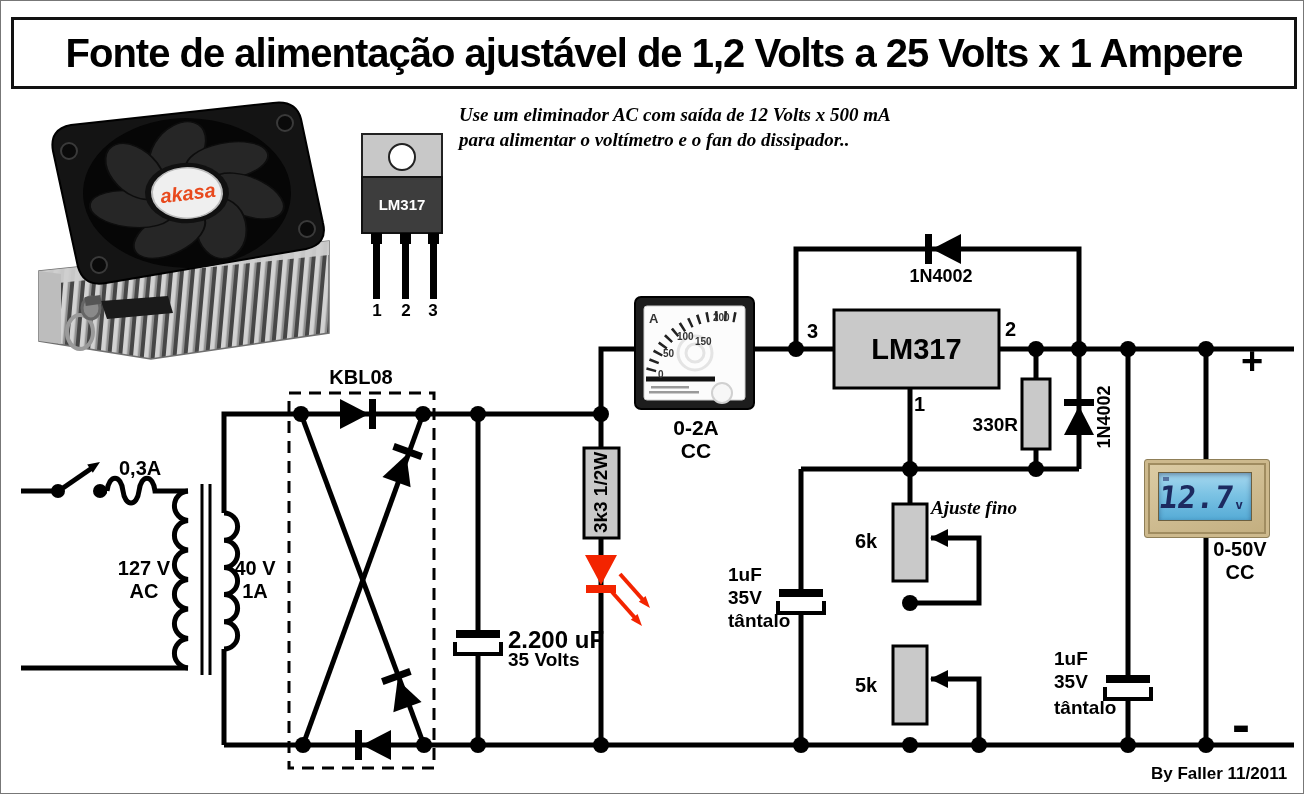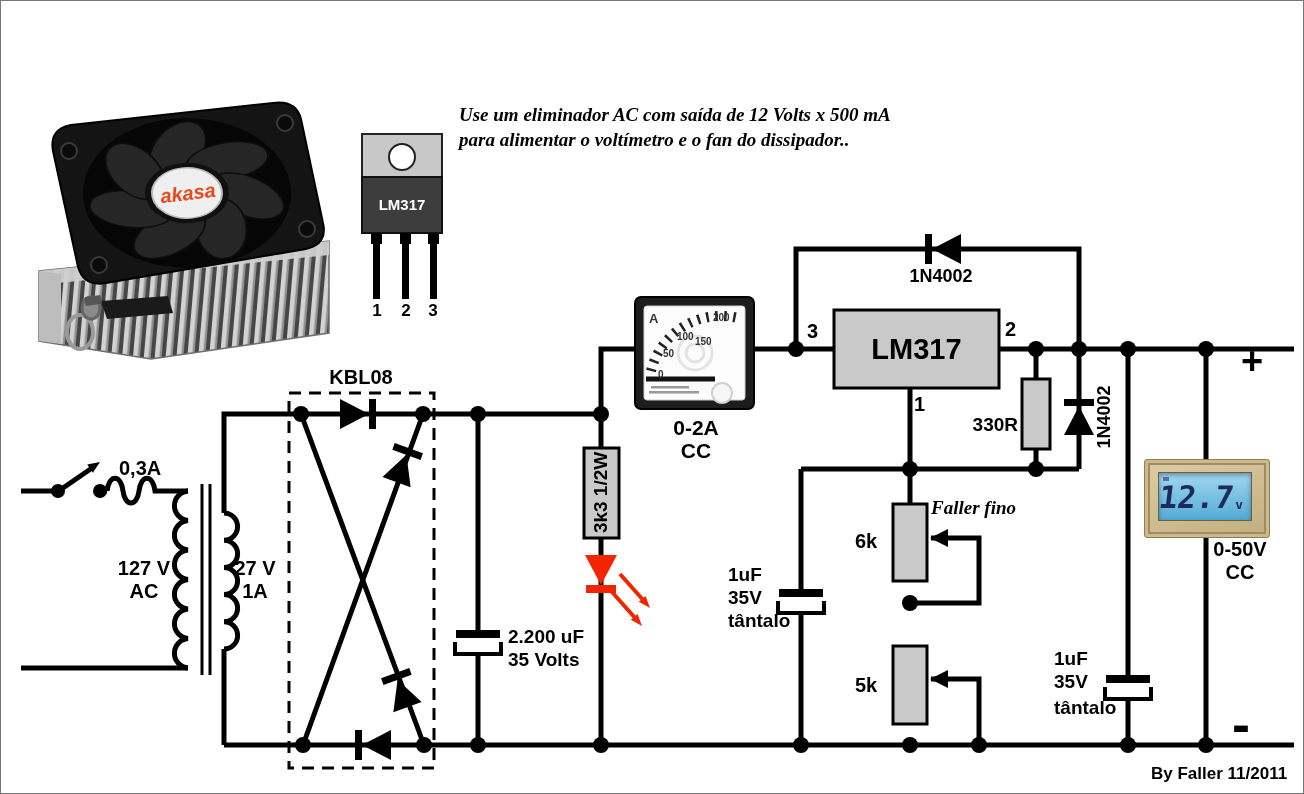--- a/index.html
+++ b/index.html
@@ -241,39 +241,42 @@
     <circle cx="694" cy="352" r="17" fill="none" stroke="#e4e4e4" stroke-width="3"></circle>
     <circle cx="694" cy="352" r="9" fill="none" stroke="#e4e4e4" stroke-width="3"></circle>
     <path d="M650,370 A72,72 0 0 1 737,317" fill="none" stroke="#222" stroke-width="10" stroke-dasharray="2.5,6.5"></path>
     <path d="M645,378 H714" stroke="#111" stroke-width="5"></path>
     <rect x="650" y="385" width="38" height="2.5" fill="#9a9a9a"></rect>
     <rect x="648" y="390" width="50" height="2.5" fill="#9a9a9a"></rect>
     <circle cx="721" cy="392" r="10" fill="#f7f7f7" stroke="#d0d0d0" stroke-width="2"></circle>
   </g>
 </svg>
 
+<div id="title-box">
+  <span class="t">Fonte de alimentação ajustável de 1,2 Volts a 25 Volts x 1 Ampere</span>
+</div>
 
 <div class="lbl hand" style="left:458px;top:104px;font-size:19px;">Use um eliminador AC com saída de 12 Volts x 500 mA</div>
 <div class="lbl hand" style="left:458px;top:129px;font-size:19px;">para alimentar o voltímetro e o fan do dissipador..</div>
 
 <div id="brand">akasa</div>
 
 <div class="lbl ctr" style="left:361px;top:196px;width:80px;font-size:15px;color:#fff;">LM317</div>
 <div class="lbl ctr" style="left:369px;top:301px;width:14px;font-size:17px;">1</div>
 <div class="lbl ctr" style="left:398px;top:301px;width:14px;font-size:17px;">2</div>
 <div class="lbl ctr" style="left:425px;top:301px;width:14px;font-size:17px;">3</div>
 
 <div class="lbl" style="left:118px;top:456px;font-size:20px;">0,3A</div>
 <div class="lbl ctr" style="left:108px;top:556px;width:70px;font-size:20px;">127 V</div>
 <div class="lbl ctr" style="left:108px;top:579px;width:70px;font-size:20px;">AC</div>
-<div class="lbl ctr" style="left:224px;top:556px;width:60px;font-size:20px;">27 V</div>
+<div class="lbl ctr" style="left:224px;top:556px;width:60px;font-size:20px;">40 V</div>
 <div class="lbl ctr" style="left:224px;top:579px;width:60px;font-size:20px;">1A</div>
 <div class="lbl ctr" style="left:320px;top:365px;width:80px;font-size:20px;">KBL08</div>
 
-<div class="lbl" style="left:507px;top:626px;font-size:19px;">2.200 uF</div>
+<div class="lbl" style="left:507px;top:626px;font-size:24px;">2.200 uF</div>
 <div class="lbl" style="left:507px;top:649px;font-size:19px;">35 Volts</div>
 
 <div class="lbl rot" style="left:550px;top:481px;width:100px;font-size:19px;">3k3 1/2W</div>
 
 <div class="lbl" style="left:648px;top:311px;font-size:13px;color:#333;">A</div>
 <div class="lbl" style="left:657px;top:368px;font-size:10px;color:#333;">0</div>
 <div class="lbl" style="left:662px;top:347px;font-size:10px;color:#333;">50</div>
 <div class="lbl" style="left:676px;top:330px;font-size:10px;color:#333;">100</div>
 <div class="lbl" style="left:694px;top:315px;font-size:10px;color:#333;margin-top:20px;">150</div>
 <div class="lbl" style="left:712px;top:311px;font-size:10px;color:#333;">200</div>
@@ -282,21 +285,21 @@
 
 <div class="lbl ctr" style="left:903px;top:266px;width:74px;font-size:18px;">1N4002</div>
 <div class="lbl" style="left:806px;top:319px;font-size:20px;">3</div>
 <div class="lbl" style="left:1004px;top:317px;font-size:20px;">2</div>
 <div class="lbl" style="left:913px;top:392px;font-size:20px;">1</div>
 <div class="lbl ctr" style="left:833px;top:309px;width:165px;height:78px;line-height:78px;font-size:29px;">LM317</div>
 
 <div class="lbl" style="left:962px;top:414px;width:55px;text-align:right;font-size:19px;">330R</div>
 <div class="lbl rot" style="left:1064px;top:406px;width:80px;font-size:18px;">1N4002</div>
 
-<div class="lbl hand" style="left:930px;top:497px;font-size:19px;">Faller fino</div>
+<div class="lbl hand" style="left:930px;top:497px;font-size:19px;">Ajuste fino</div>
 <div class="lbl ctr" style="left:845px;top:529px;width:40px;font-size:20px;">6k</div>
 <div class="lbl ctr" style="left:845px;top:673px;width:40px;font-size:20px;">5k</div>
 
 <div class="lbl" style="left:727px;top:564px;font-size:19px;">1uF</div>
 <div class="lbl" style="left:727px;top:587px;font-size:19px;">35V</div>
 <div class="lbl" style="left:727px;top:610px;font-size:19px;">tântalo</div>
 
 <div class="lbl" style="left:1053px;top:648px;font-size:19px;">1uF</div>
 <div class="lbl" style="left:1053px;top:671px;font-size:19px;">35V</div>
 <div class="lbl" style="left:1053px;top:697px;font-size:19px;">tântalo</div>

